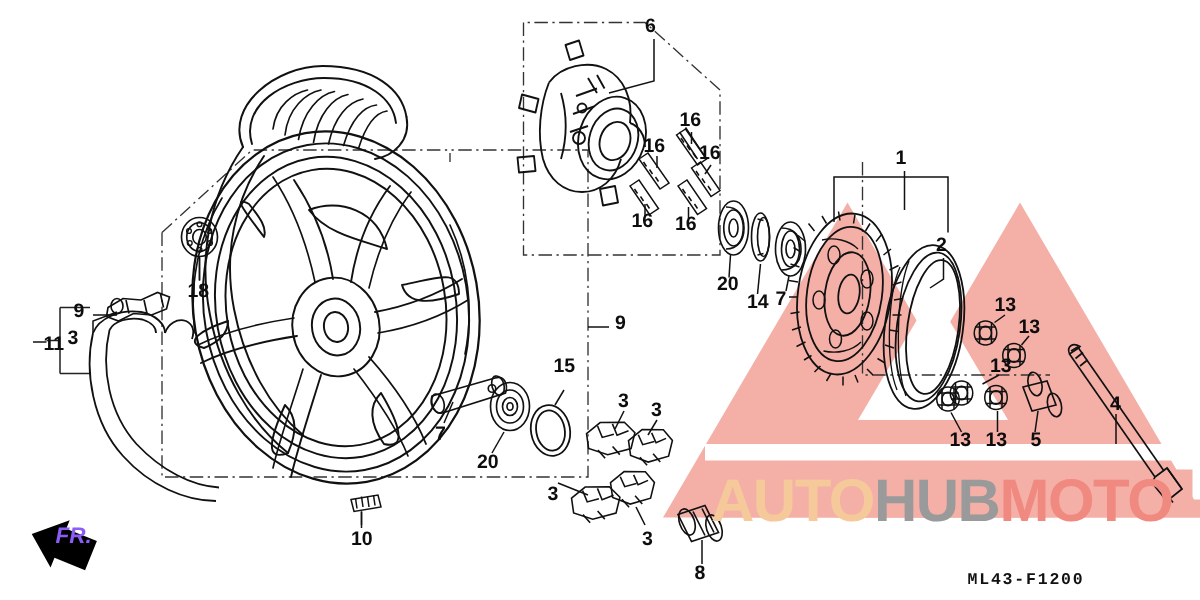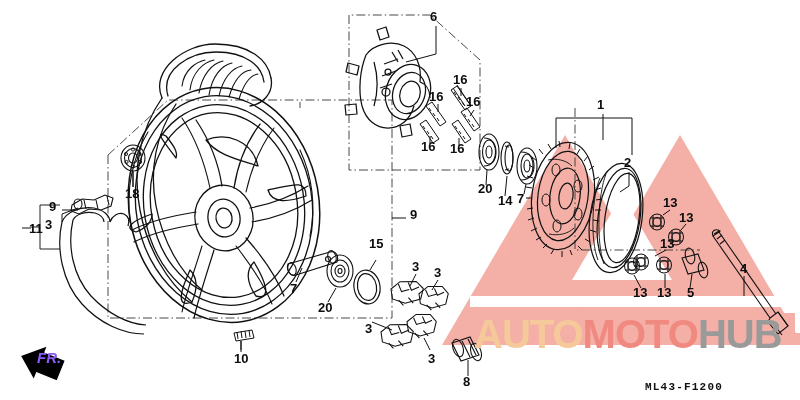--- a/index.html
+++ b/index.html
@@ -434,19 +434,19 @@
   <div class="callout" style="left:450px;top:142px">16</div>
   <div class="callout" style="left:498px;top:194px">14</div>
   <div class="callout" style="left:125px;top:187px">18</div>
   <div class="callout" style="left:478px;top:182px">20</div>
   <div class="callout" style="left:318px;top:301px">20</div>
 
   <div class="frtext" style="left:37px;top:349px">FR.</div>
 
   <div style="position:absolute;left:474px;top:312px;display:flex;align-items:flex-start;">
     <span class="wm-text" style="color:#f5c99a">AUTO</span>
+    <span class="wm-text" style="color:#9a9a9a">HUB</span>
     <span class="wm-text" style="color:#f08a80">MOTO</span>
-    <span class="wm-text" style="color:#9a9a9a">HUB</span>
   </div>
 
   <div class="partno" style="left:645px;top:381px">ML43-F1200</div>
 
 </div>
 
 </body></html>

